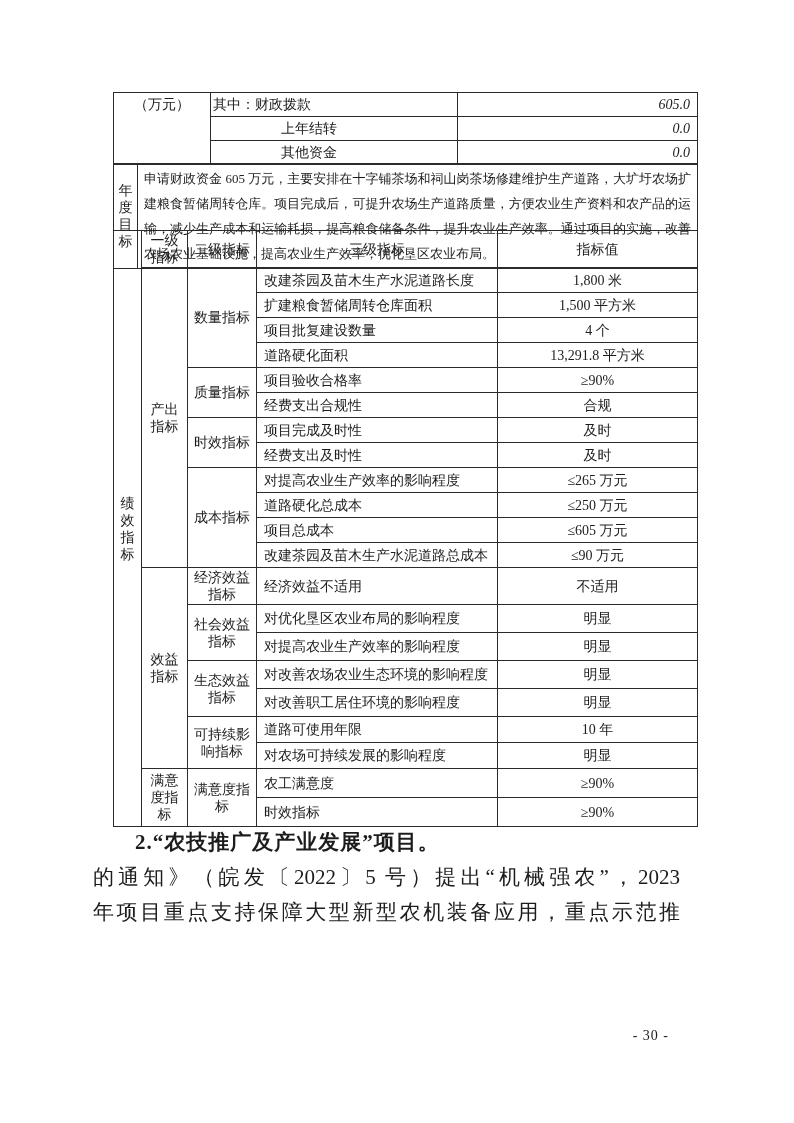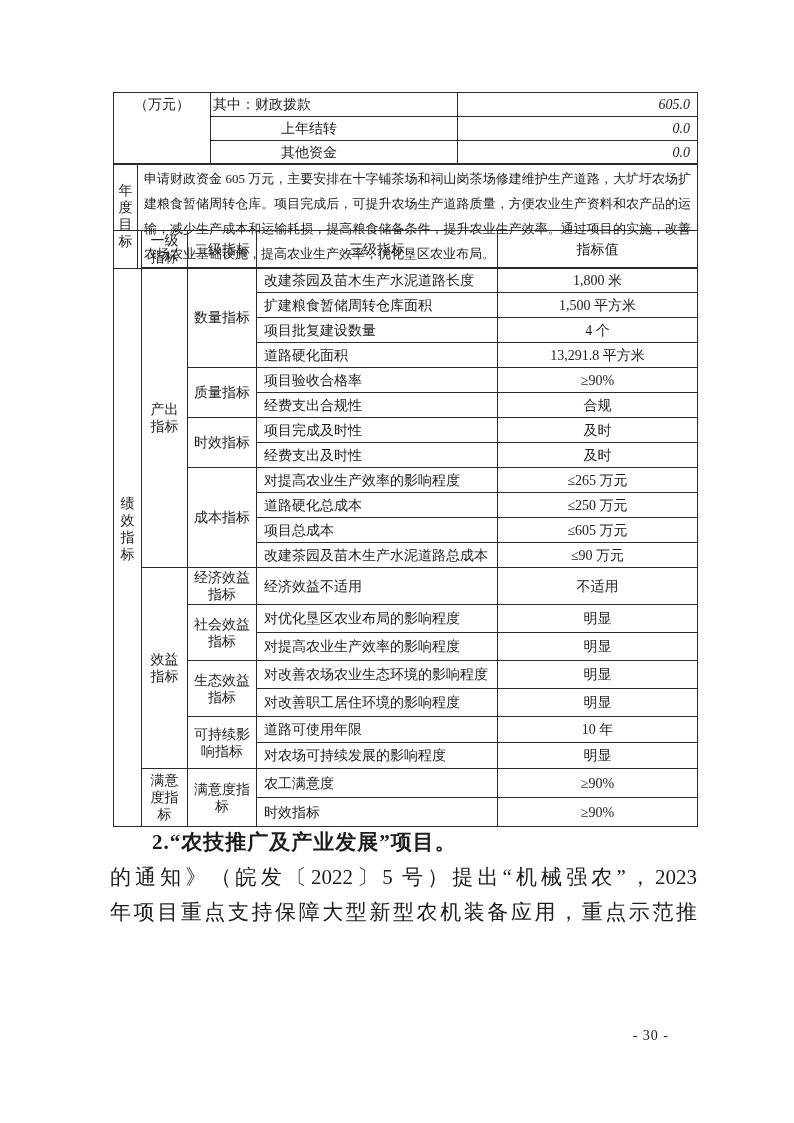--- a/index.html
+++ b/index.html
@@ -39,21 +39,21 @@
   .perf-table { position:absolute; left:113px; top:230px; width:584px; }
   .perf-table tr.rhdr { height:37px; }
   .perf-table tr.r25 { height:25px; }
   .perf-table tr.r32 { height:32px; }
   .perf-table tr.r28 { height:28px; }
   .perf-table tr.r26 { height:26px; }
   .perf-table tr.r29 { height:29px; }
   .ind-name { text-align:left; padding-left:7px; }
 
   
-  .text-block { position:absolute; left:110px; top:824px; width:587px; }
+  .text-block { position:absolute; left:93px; top:824px; width:587px; }
   .heading {
     font-size:21px; font-weight:bold; line-height:36px;
     text-indent:2em; letter-spacing:1px;
   }
   .para-line {
     font-size:21px; line-height:35px; height:35px;
     text-align:justify; text-align-last:justify; text-justify:inter-character;
   }
   .para-line.first { text-indent:2em; }
 

